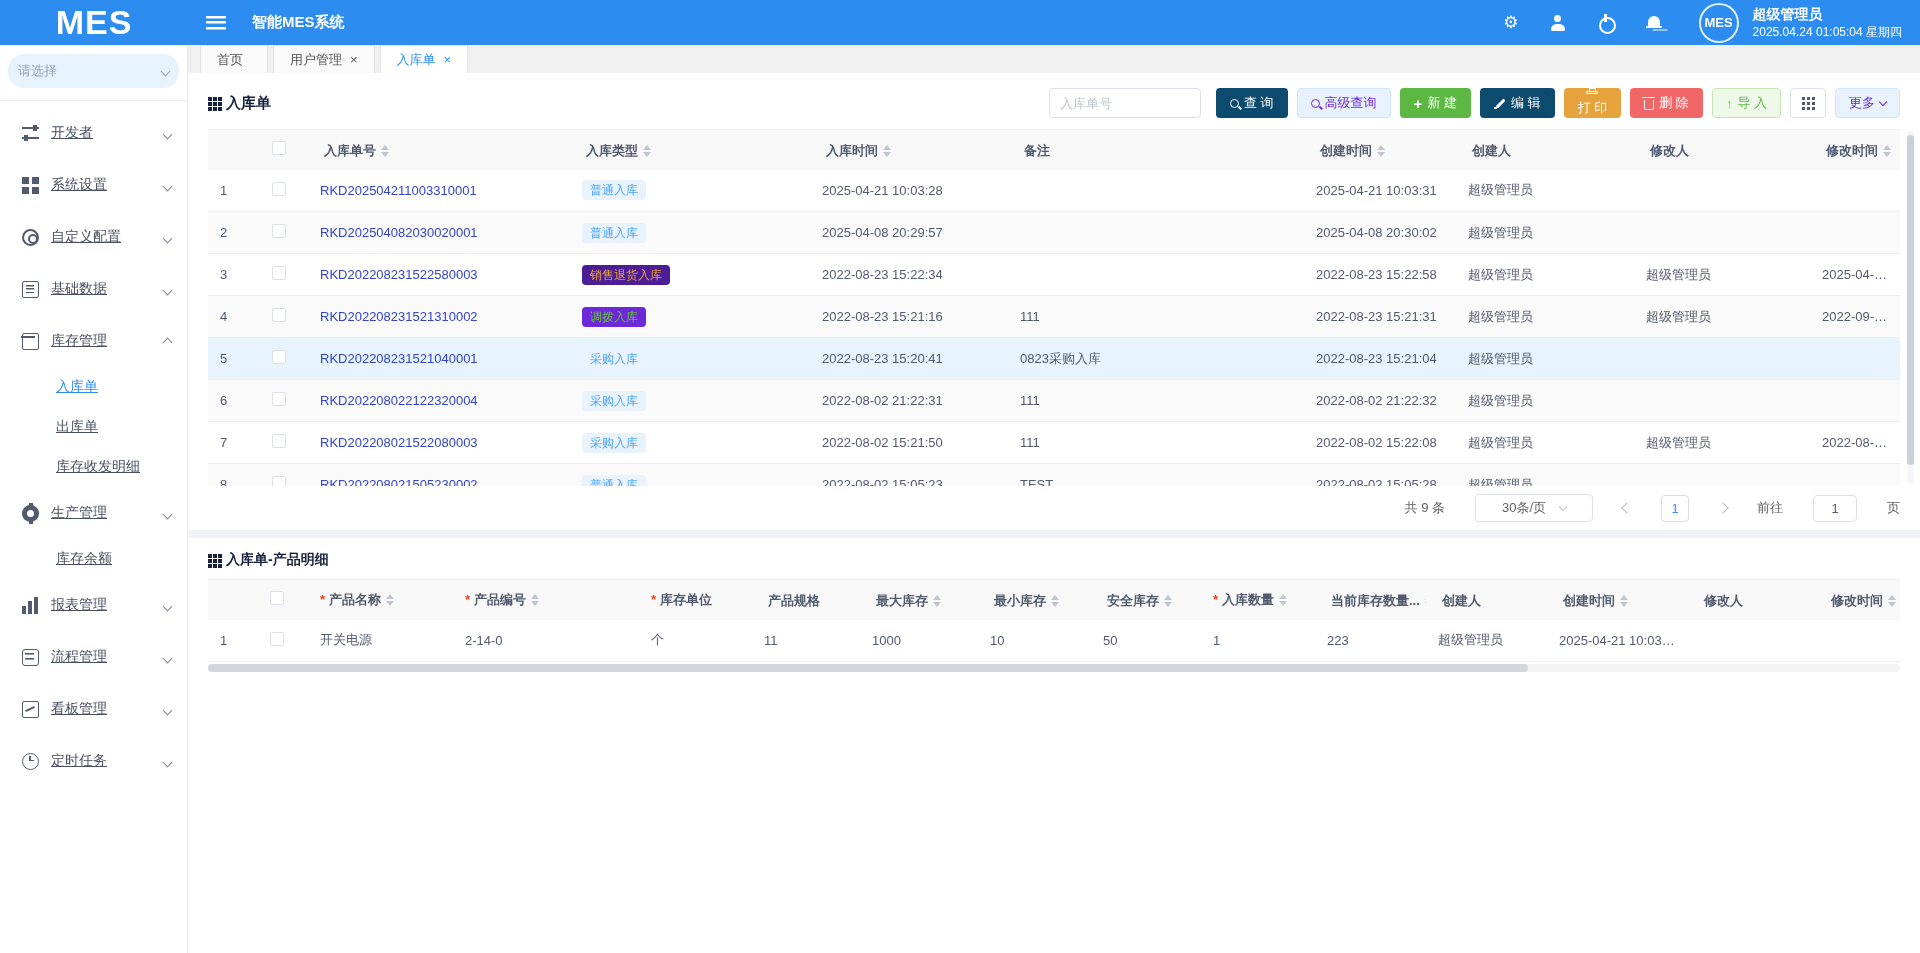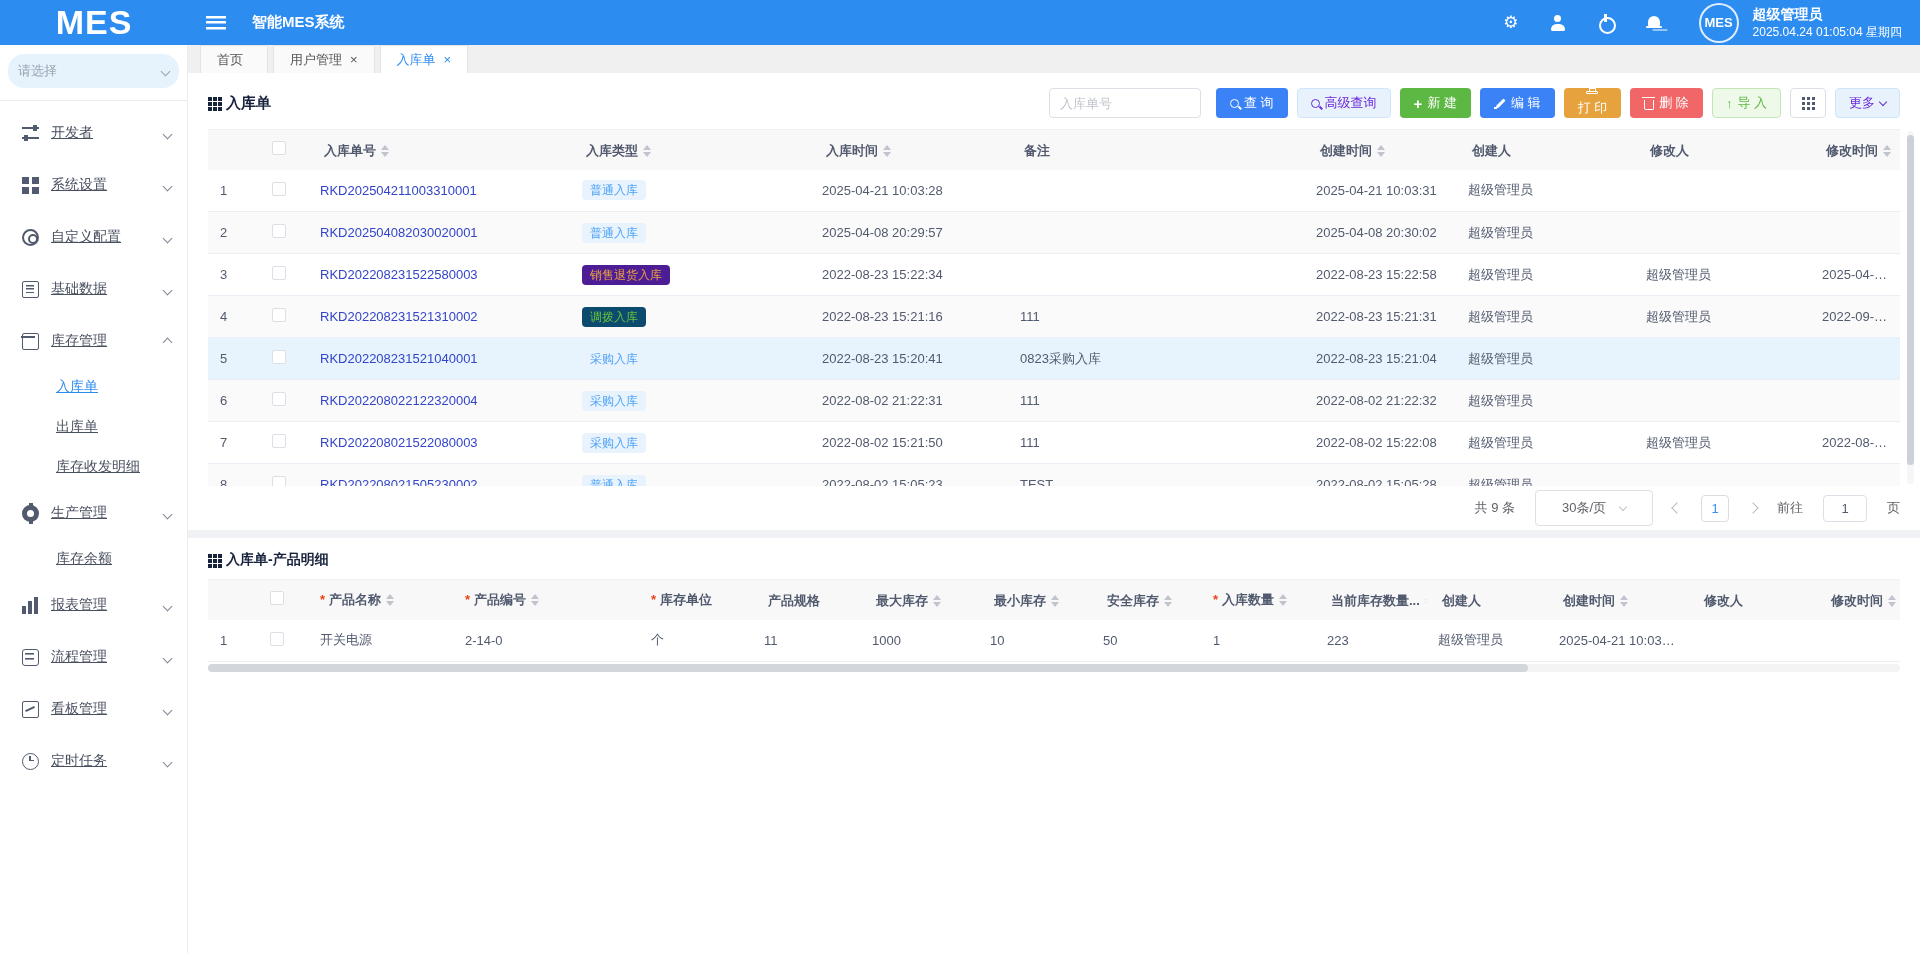--- a/index.html
+++ b/index.html
@@ -106,21 +106,21 @@
   .sec-title { display: flex; align-items: center; font-size: 15px; font-weight: bold; color: #17233d; }
   .grid-ico { width: 14px; height: 14px; margin-right: 4px; position: relative; }
   .grid-ico::before { content:""; position:absolute; left:0; top:1px; width:4px; height:4px; background:#17233d;
     box-shadow: 5px 0 #17233d, 10px 0 #17233d, 0 5px #17233d, 5px 5px #17233d, 10px 5px #17233d, 0 10px #17233d, 5px 10px #17233d, 10px 10px #17233d; }
   .toolbar { display: flex; align-items: center; gap: 9px; }
   .search-input { width: 152px; height: 30px; border: 1px solid #dcdfe6; border-radius: 4px; padding: 0 10px;
     font-size: 13px; color: #515a6e; outline: none; margin-right: 6px; font-family: inherit; }
   .search-input::placeholder { color: #c0c4cc; }
   .btn { height: 30px; border-radius: 4px; border: 1px solid transparent; font-size: 13px; padding: 0 13px;
     display: inline-flex; align-items: center; gap: 5px; cursor: pointer; font-family: inherit; white-space: nowrap; }
-  .btn-primary { background: #3b82f6; color: #fff; }
+  .btn-primary { background: #0c4a6e; color: #fff; }
   .btn-light-blue { background: #e7f2fd; color: #6d28d9; border-color: #cfe5fb; }
   .btn-success { background: #5cb843; color: #fff; }
   .btn-warning { background: #e6a23c; color: #fff; flex-direction: column; }
   .btn-danger { background: #f16667; color: #fff; }
   .btn-light-green { background: #eff9ea; color: #5cb843; border-color: #c4e5b5; }
   .btn-plain { background: #fff; border-color: #dcdfe6; width: 36px; justify-content: center; padding: 0; }
   .ico-search { width: 9px; height: 9px; border: 1.6px solid currentColor; border-radius: 50%; position: relative; flex-shrink:0; }
   .ico-search::after { content:""; position:absolute; left:7px; top:7px; width:4px; height:1.6px; background:currentColor; transform:rotate(45deg); }
   .ico-plus { font-size: 15px; font-weight: bold; line-height: 1; }
   .ico-pen { width: 12px; height: 12px; position: relative; }
@@ -147,29 +147,29 @@
   .star { color: #ed4014; }
   .sort-icon { display: none; flex-direction: column; gap: 2px; margin-left: 1px; }
   th.sortable .sort-icon { display: inline-flex; }
   .s-up { width: 0; height: 0; border-left: 4px solid transparent; border-right: 4px solid transparent; border-bottom: 5px solid #c0c4cc; }
   .s-down { width: 0; height: 0; border-left: 4px solid transparent; border-right: 4px solid transparent; border-top: 5px solid #c0c4cc; }
   .checkbox { width: 14px; height: 14px; border: 1px solid #dcdfe6; border-radius: 2px; background: #fff; display: inline-block; cursor: pointer; }
   .link { color: #3244c9; cursor: pointer; }
   .badge { display: inline-block; font-size: 12px; padding: 4px 8px; border-radius: 4px; line-height: 1; }
   .badge-blue { background: #e8f3fd; color: #4da2f8; }
   .badge-orange { background: #4c1d95; color: #eda23c; }
-  .badge-green { background: #0c4a6e; color: #67c23a; }
+  .badge-green { background: #6d28d9; color: #67c23a; }
   .t1-clip { height: 357px; overflow: hidden; }
   .table-zone { position: relative; }
   .vscroll { position: absolute; right: -14px; top: 2px; width: 7px; height: 353px; background: #f5f6f8; border-radius: 4px; }
   .vscroll-thumb { position: absolute; left: 0; top: 4px; width: 7px; height: 330px; background: #ccd0d9; border-radius: 4px; }
 
   
-  .pagination { display: flex; justify-content: flex-end; align-items: center; height: 44px; gap: 20px; font-size: 13px; color: #606266; }
-  .page-size { width: 118px; height: 36px; border: 1px solid #dcdfe6; border-radius: 4px; display: inline-flex;
+  .pagination { display: flex; justify-content: flex-end; align-items: center; height: 44px; gap: 30px; font-size: 13px; color: #606266; }
+  .page-size { width: 118px; height: 28px; border: 1px solid #dcdfe6; border-radius: 4px; display: inline-flex;
     align-items: center; justify-content: center; gap: 14px; cursor: pointer; color: #606266; }
   .page-size .chev { border-color: #c0c4cc; width: 6px; height: 6px; margin-top: -3px; }
   .page-arrow { width: 8px; height: 8px; border-left: 1.6px solid #b6bcc5; border-bottom: 1.6px solid #b6bcc5; display: inline-block; cursor: pointer; }
   .page-arrow.prev { transform: rotate(45deg); }
   .page-arrow.next { transform: rotate(-135deg); }
   .page-num { min-width: 28px; height: 27px; border: 1px solid #d9dde2; border-radius: 4px; display: inline-flex;
     align-items: center; justify-content: center; color: #3d8ef5; cursor: pointer; }
   .goto-input { width: 44px; height: 27px; border: 1px solid #dcdfe6; border-radius: 4px; text-align: center;
     font-size: 13px; color: #515a6e; outline: none; font-family: inherit; }
 

